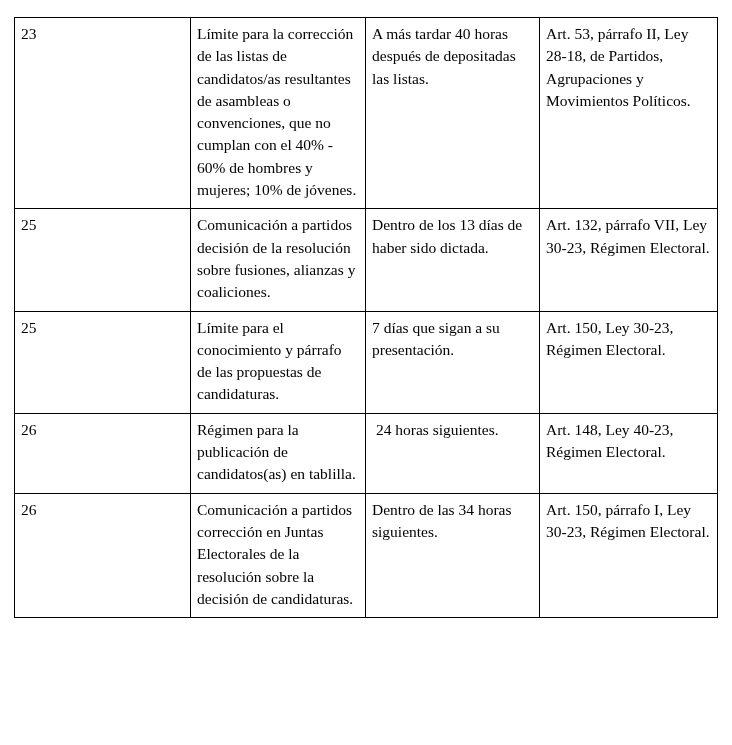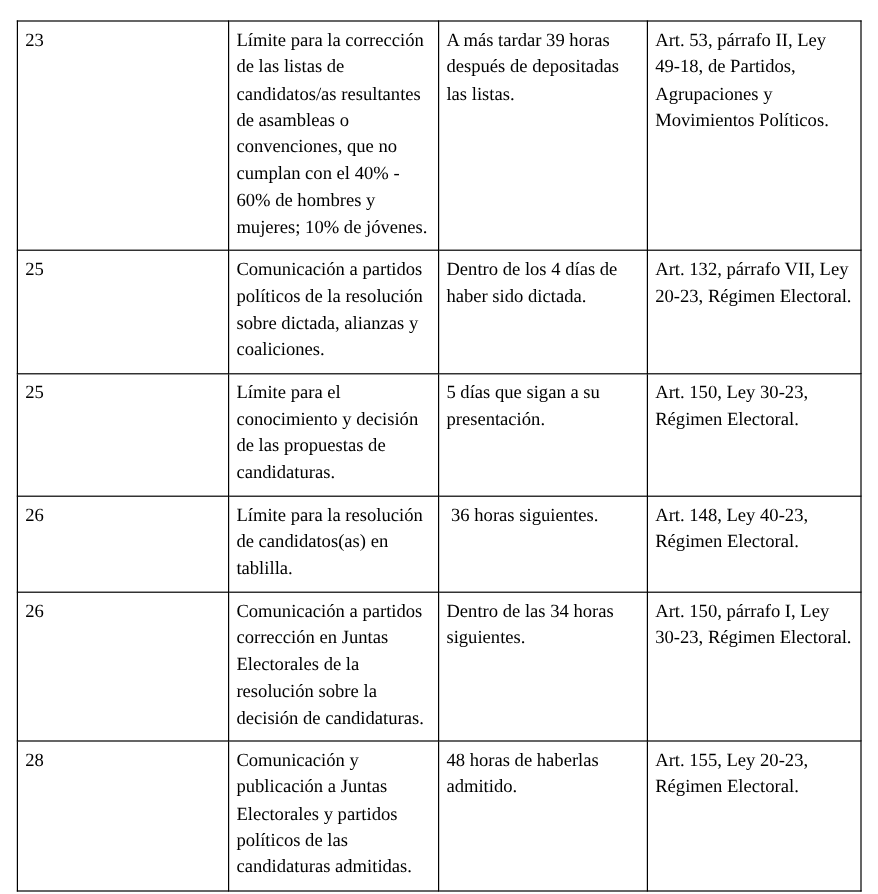--- a/index.html
+++ b/index.html
@@ -76,55 +76,49 @@
         <col class="c-day">
         <col class="c-act">
         <col class="c-term">
         <col class="c-base">
       </colgroup>
       <tbody>
 
         <tr>
           <td class="day-cell">23</td>
           <td class="activity-cell">Límite para la corrección de las listas de candidatos/as resultantes de asambleas o convenciones, que no cumplan con el 40% - 60% de hombres y mujeres; 10% de jóvenes.</td>
-          <td class="term-cell">A más tardar 39 horas después de depositadas las listas.</td>
-          <td class="basis-cell">Art. 53, párrafo II, Ley 49-18, de Partidos, Agrupaciones y Movimientos Políticos.</td>
+          <td class="term-cell">A más tardar 40 horas después de depositadas las listas.</td>
+          <td class="basis-cell">Art. 53, párrafo II, Ley 28-18, de Partidos, Agrupaciones y Movimientos Políticos.</td>
         </tr>
 
         <tr>
           <td class="day-cell">25</td>
-          <td class="activity-cell">Comunicación a partidos políticos de la resolución sobre dictada, alianzas y coaliciones.</td>
-          <td class="term-cell">Dentro de los 4 días de haber sido dictada.</td>
-          <td class="basis-cell">Art. 132, párrafo VII, Ley 20-23, Régimen Electoral.</td>
+          <td class="activity-cell">Comunicación a partidos decisión de la resolución sobre fusiones, alianzas y coaliciones.</td>
+          <td class="term-cell">Dentro de los 13 días de haber sido dictada.</td>
+          <td class="basis-cell">Art. 132, párrafo VII, Ley 30-23, Régimen Electoral.</td>
         </tr>
 
         <tr>
           <td class="day-cell">25</td>
-          <td class="activity-cell">Límite para el conocimiento y decisión de las propuestas de candidaturas.</td>
-          <td class="term-cell">5 días que sigan a su presentación.</td>
+          <td class="activity-cell">Límite para el conocimiento y párrafo de las propuestas de candidaturas.</td>
+          <td class="term-cell">7 días que sigan a su presentación.</td>
           <td class="basis-cell">Art. 150, Ley 30-23, Régimen Electoral.</td>
         </tr>
 
         <tr>
           <td class="day-cell">26</td>
-          <td class="activity-cell">Límite para la resolución de candidatos(as) en tablilla.</td>
-          <td class="term-cell"> 36 horas siguientes.</td>
+          <td class="activity-cell">Régimen para la publicación de candidatos(as) en tablilla.</td>
+          <td class="term-cell"> 24 horas siguientes.</td>
           <td class="basis-cell">Art. 148, Ley 40-23, Régimen Electoral.</td>
         </tr>
 
         <tr>
           <td class="day-cell">26</td>
           <td class="activity-cell">Comunicación a partidos corrección en Juntas Electorales de la resolución sobre la decisión de candidaturas.</td>
           <td class="term-cell">Dentro de las 34 horas siguientes.</td>
           <td class="basis-cell">Art. 150, párrafo I, Ley 30-23, Régimen Electoral.</td>
         </tr>
 
-        <tr>
-          <td class="day-cell">28</td>
-          <td class="activity-cell">Comunicación y publicación a Juntas Electorales y partidos políticos de las candidaturas admitidas.</td>
-          <td class="term-cell">48 horas de haberlas admitido.</td>
-          <td class="basis-cell">Art. 155, Ley 20-23, Régimen Electoral.</td>
-        </tr>
 
       </tbody>
     </table>
   </div>
 </div>
 
 </body></html>

